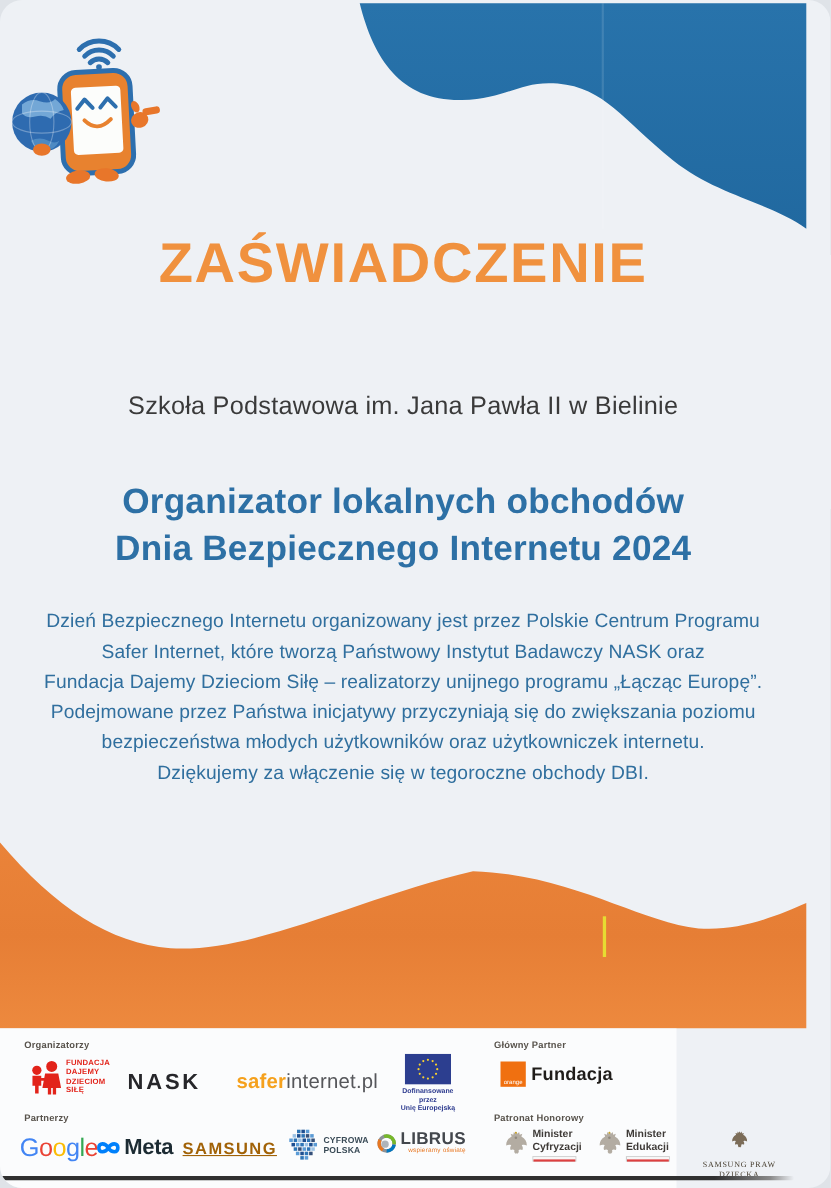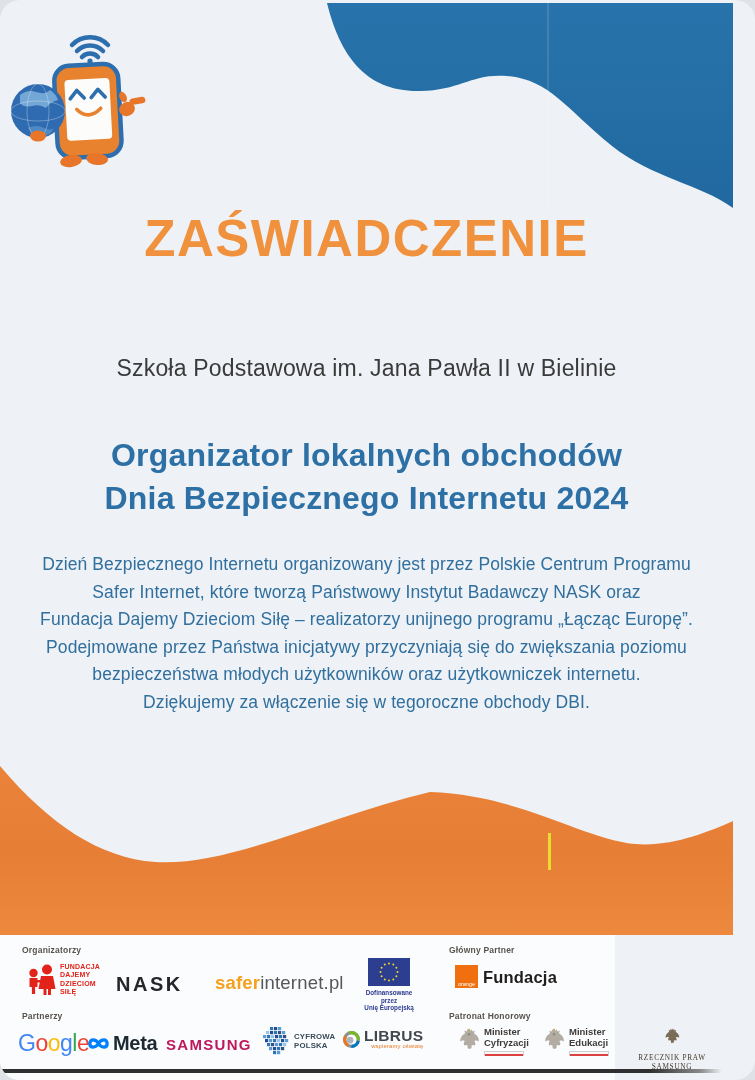--- a/index.html
+++ b/index.html
@@ -31,21 +31,21 @@
   .eu{left:364px;top:23px;width:50px;text-align:center;}
   .eu-flag{width:42px;height:28px;display:block;margin:0 auto;}
   .eu-cap{margin-top:3px;font-size:6.3px;font-weight:700;color:#2c3a8e;line-height:7.6px;}
   .orange-sq{left:455px;top:30px;width:23px;height:23px;background:#f07010;color:#fff;
              font-size:5.5px;text-align:center;display:flex;align-items:flex-end;justify-content:center;padding-bottom:1px;box-sizing:border-box;}
   .fundacja{left:483px;top:33px;font-size:16.5px;font-weight:700;color:#201d1a;letter-spacing:.2px;}
   .orange-cap{left:549px;top:30px;font-size:8px;color:#4c463f;line-height:10px;}
   .google{left:18px;top:95px;font-size:23px;font-weight:500;letter-spacing:-.5px;}
   .meta{left:86px;top:97px;display:flex;align-items:center;gap:2px;}
   .meta-word{font-size:20px;font-weight:700;color:#1c2b33;letter-spacing:-.3px;}
-  .samsung{left:166px;top:101px;font-size:15px;font-weight:800;letter-spacing:1.3px;color:#be185d;}
+  .samsung{left:166px;top:101px;font-size:15px;font-weight:800;letter-spacing:1.3px;color:#a16207;text-decoration:underline;}
   .cyfrowa{left:261px;top:90px;display:flex;gap:2px;align-items:center;}
   .cyfrowa-text{font-size:7.8px;font-weight:800;color:#3a4b57;line-height:9px;letter-spacing:.2px;}
   .librus{left:342px;top:94px;display:flex;gap:3px;align-items:center;}
   .librus-word{font-size:15.5px;font-weight:800;color:#43474d;letter-spacing:.3px;line-height:14px;}
   .librus-tag{font-size:5.8px;color:#e87722;letter-spacing:.2px;text-align:right;}
   .minister{display:flex;gap:4px;align-items:flex-start;}
   .min-1{left:458px;top:91px;}
   .min-2{left:543px;top:91px;}
   .min-name{font-size:9.5px;font-weight:700;color:#3f3b38;line-height:11px;}
   .flagbar{margin-top:3px;width:40px;height:5px;border:0.5px solid #cfcfcf;box-sizing:border-box;}
@@ -288,18 +288,18 @@
             <div class="w"></div>
             <div class="r"></div>
           </div>
       </div>
     </div>
 
     <div class="abs rzecznik">
       <svg width="16" height="20" viewBox="0 0 24 28" aria-hidden="true">
         <path fill="#7b6c58" d="M12 1 l1.6 2.4 1.6-1.8 .6 2.6 2.6-.8 -1 2.6 c4 2.2 5.6 5.4 5.4 9 -1.8-1 -3.4-1.2 -5 -.4 1.2 1.6 1.4 3.2 .6 4.8 -1.6-.8 -2.8-.8 -3.8 .2 .6 1.4 .2 2.6-1.2 3.6 -.6-.8 -1-.8 -1.6 0 -1.4-1 -1.8-2.2 -1.2-3.6 -1-1 -2.2-1 -3.8-.2 -.8-1.6 -.6-3.2 .6-4.8 -1.6-.8 -3.2-.6 -5 .4 -.2-3.6 1.4-6.8 5.4-9 l-1-2.6 2.6 .8 .6-2.6 1.6 1.8z"></path>
       </svg>
-      <div class="rz-name">RZECZNIK PRAW SAMSUNG</div>
+      <div class="rz-name">SAMSUNG PRAW DZIECKA</div>
     </div>
   </div>
 
   <div class="abs scanline"></div>
 </div>
 
 </body></html>

